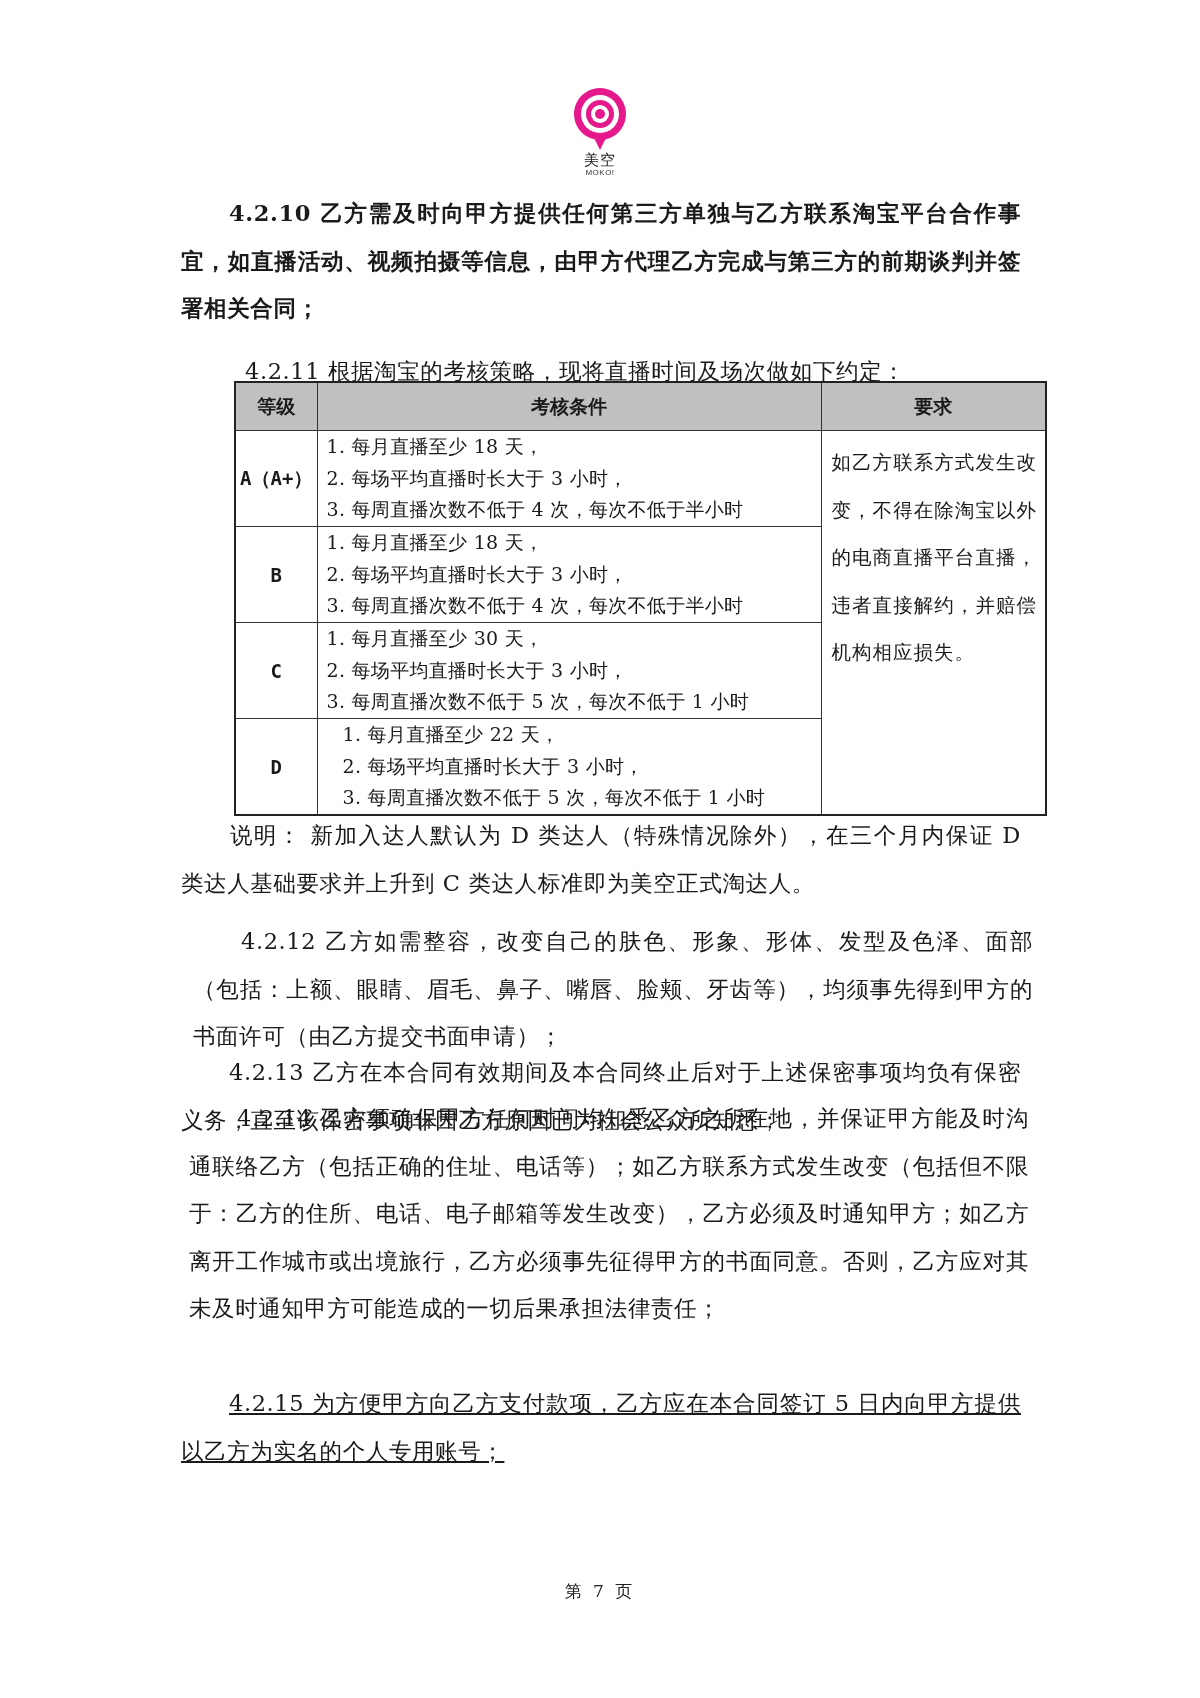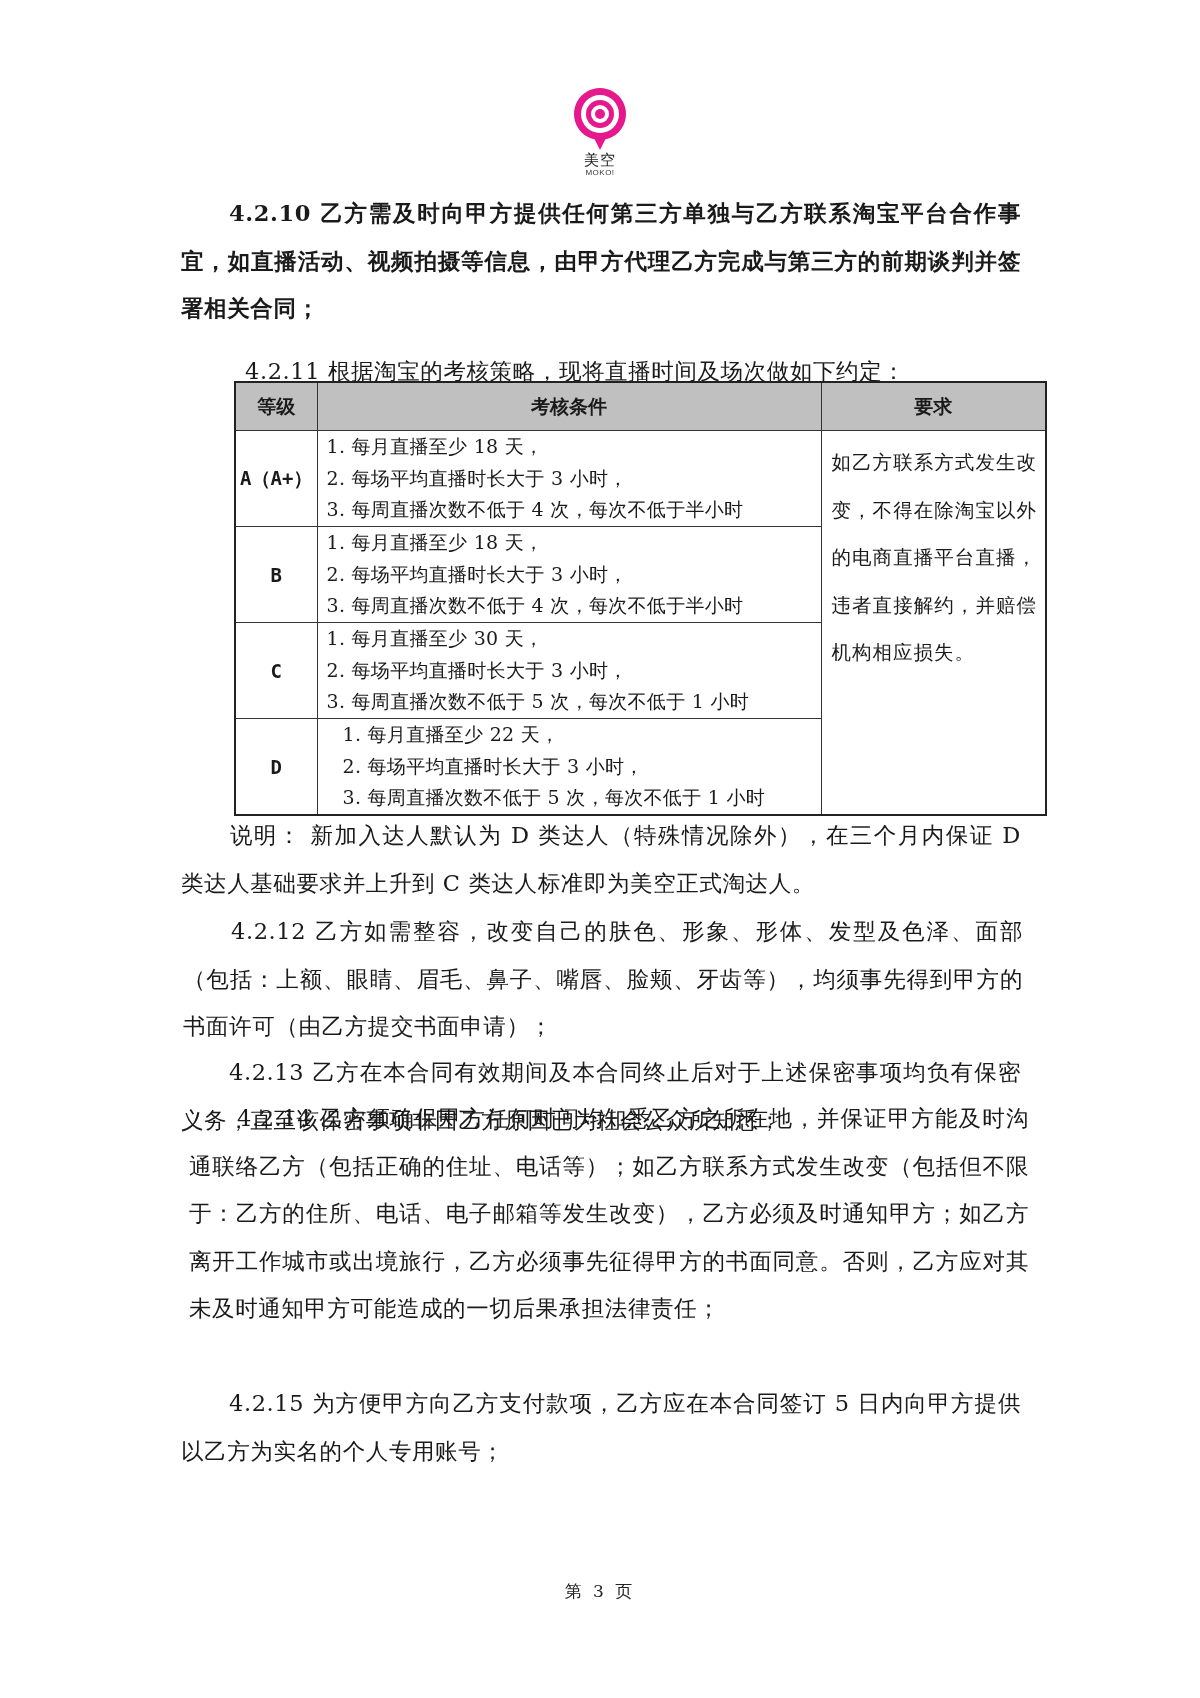--- a/index.html
+++ b/index.html
@@ -108,22 +108,22 @@
           <div>1. 每月直播至少 22 天，</div>
           <div>2. 每场平均直播时长大于 3 小时，</div>
           <div>3. 每周直播次数不低于 5 次，每次不低于 1 小时</div>
         </td>
       </tr>
     </tbody>
   </table>
 
   <p class="para" style="top:812px; margin:0;"><span class="ind"></span><span>说明：  新加入达人默认为 D 类达人（特殊情况除外），在三个月内保证 D 类达人基础要求并上升到 C 类达人标准即为美空正式淘达人。</span></p>
 
-  <p class="para" style="top:906px; margin:2px;"><span class="ind"></span><span>4.2.12 乙方如需整容，改变自己的肤色、形象、形体、发型及色泽、面部（包括：上额、眼睛、眉毛、鼻子、嘴唇、脸颊、牙齿等），均须事先得到甲方的书面许可（由乙方提交书面申请）；</span></p>
+  <p class="para" style="top:906px; margin:12px;"><span class="ind"></span><span>4.2.12 乙方如需整容，改变自己的肤色、形象、形体、发型及色泽、面部（包括：上额、眼睛、眉毛、鼻子、嘴唇、脸颊、牙齿等），均须事先得到甲方的书面许可（由乙方提交书面申请）；</span></p>
 
   <p class="para" style="top:1049px; margin:0;"><span class="ind"></span><span>4.2.13 乙方在本合同有效期间及本合同终止后对于上述保密事项均负有保密义务，直至该保密事项非因乙方原因已为社会公众所知悉；</span></p>
 
   <p class="para" style="top:1087px; margin:8px;"><span class="ind"></span><span>4.2.14 乙方须确保甲方任何时间均知悉乙方之所在地，并保证甲方能及时沟通联络乙方（包括正确的住址、电话等）；如乙方联系方式发生改变（包括但不限于：乙方的住所、电话、电子邮箱等发生改变），乙方必须及时通知甲方；如乙方离开工作城市或出境旅行，乙方必须事先征得甲方的书面同意。否则，乙方应对其未及时通知甲方可能造成的一切后果承担法律责任；</span></p>
 
-  <p class="para" style="top:1380px; margin:0;"><span class="ind"></span><span>4.2.15 为方便甲方向乙方支付款项，乙方应在本合同签订 5 日内向甲方提供以乙方为实名的个人专用账号；</span></p>
+  <p class="para" style="top:1380px; margin:0;text-decoration:underline;"><span class="ind"></span><span>4.2.15 为方便甲方向乙方支付款项，乙方应在本合同签订 5 日内向甲方提供以乙方为实名的个人专用账号；</span></p>
 
-  <div class="footer">第 3 页</div>
+  <div class="footer">第 7 页</div>
 </div>
 
 </body></html>

